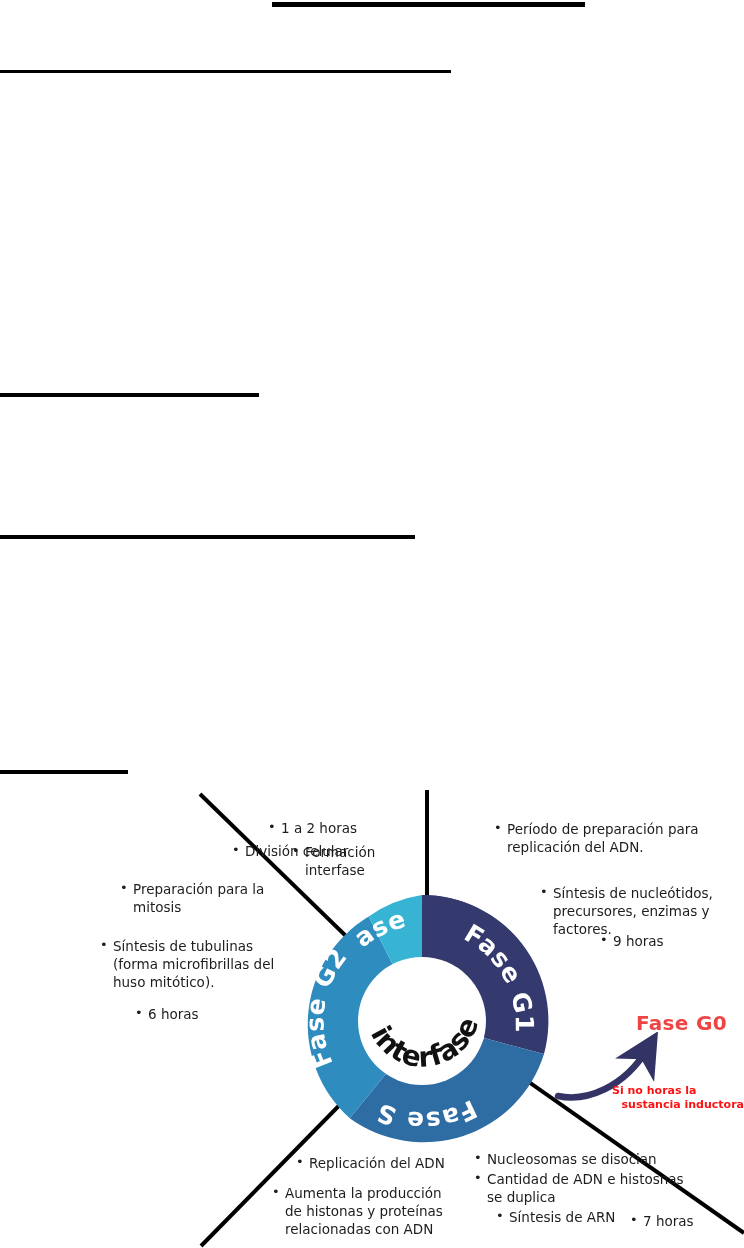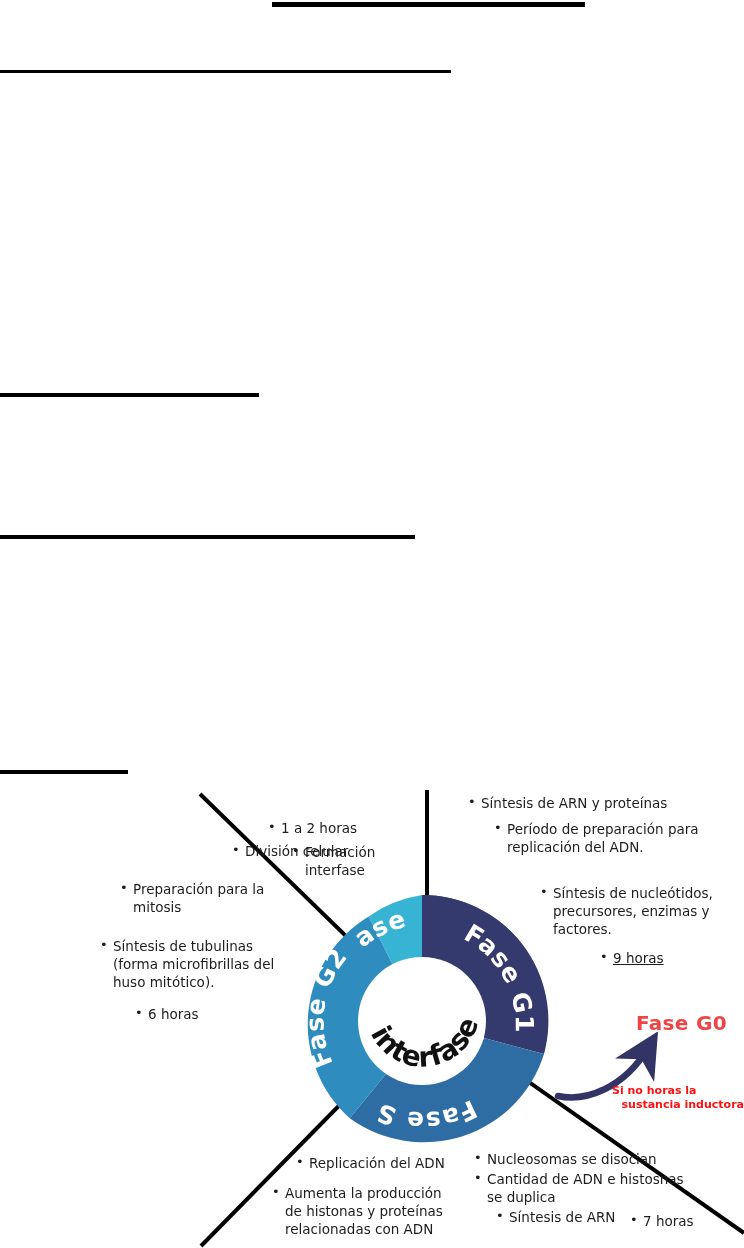--- a/index.html
+++ b/index.html
@@ -108,21 +108,21 @@
   .just li:last-child { text-align: left; }
 
   
   .c-m1      { left: 232px; top: 36px;  width: 190px; margin-top: 46px; }
   .c-m2      { left: 268px; top: 59px;  width: 160px; }
   .c-m3      { left: 292px; top: 83px;  width: 132px; }
 
   .c-g1a     { left: 468px; top: 34px;  width: 272px; }
   .c-g1b     { left: 494px; top: 60px;  width: 252px; }
   .c-g1c     { left: 540px; top: 124px; width: 206px; }
-  .c-g1d     { left: 600px; top: 189px; width: 144px; text-decoration: underline; }
+  .c-g1d     { left: 600px; top: 172px; width: 144px; }
 
   .c-g2a     { left: 120px; top: 120px; width: 172px; }
   .c-g2b     { left: 100px; top: 177px; width: 192px; }
   .c-g2c     { left: 135px; top: 245px; width: 140px; }
 
   .c-s1      { left: 296px; top: 394px; width: 160px; }
   .c-s2      { left: 272px; top: 424px; width: 172px; }
 
   .c-s3      { left: 474px; top: 390px; width: 214px; }
   .c-s4      { left: 630px; top: 452px; width: 114px; }
@@ -223,25 +223,20 @@
       <ul>
           <li>1 a 2 horas</li>
         </ul>
     </div>
     <div class="callout c-m3">
       <ul>
           <li>Formación interfase</li>
         </ul>
     </div>
 
-    <div class="callout c-g1a">
-      <ul>
-          <li>Síntesis de ARN y proteínas</li>
-        </ul>
-    </div>
     <div class="callout c-g1b just">
       <ul>
           <li>Período de preparación para replicación del ADN.</li>
         </ul>
     </div>
     <div class="callout c-g1c just">
       <ul>
           <li>Síntesis de nucleótidos, precursores, enzimas y factores.</li>
         </ul>
     </div>

